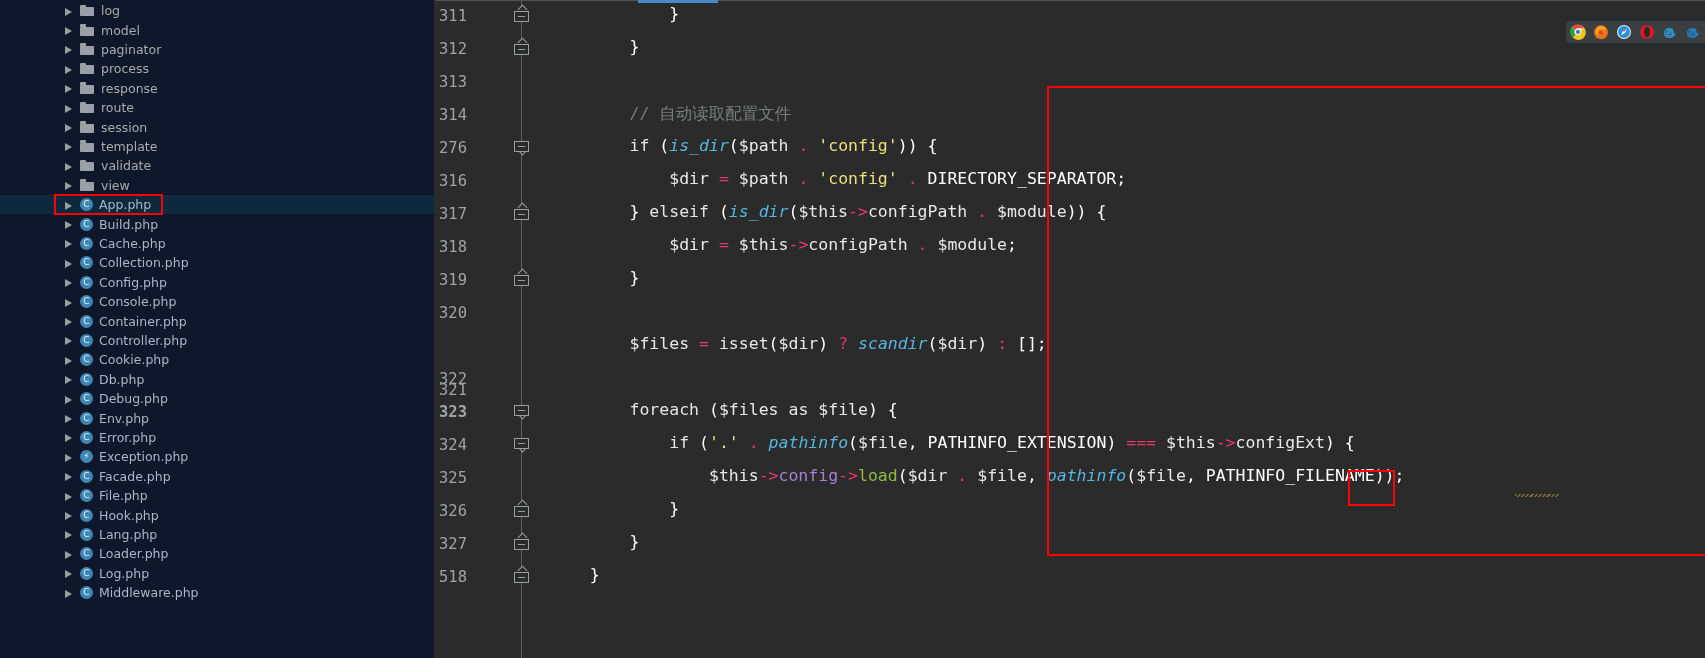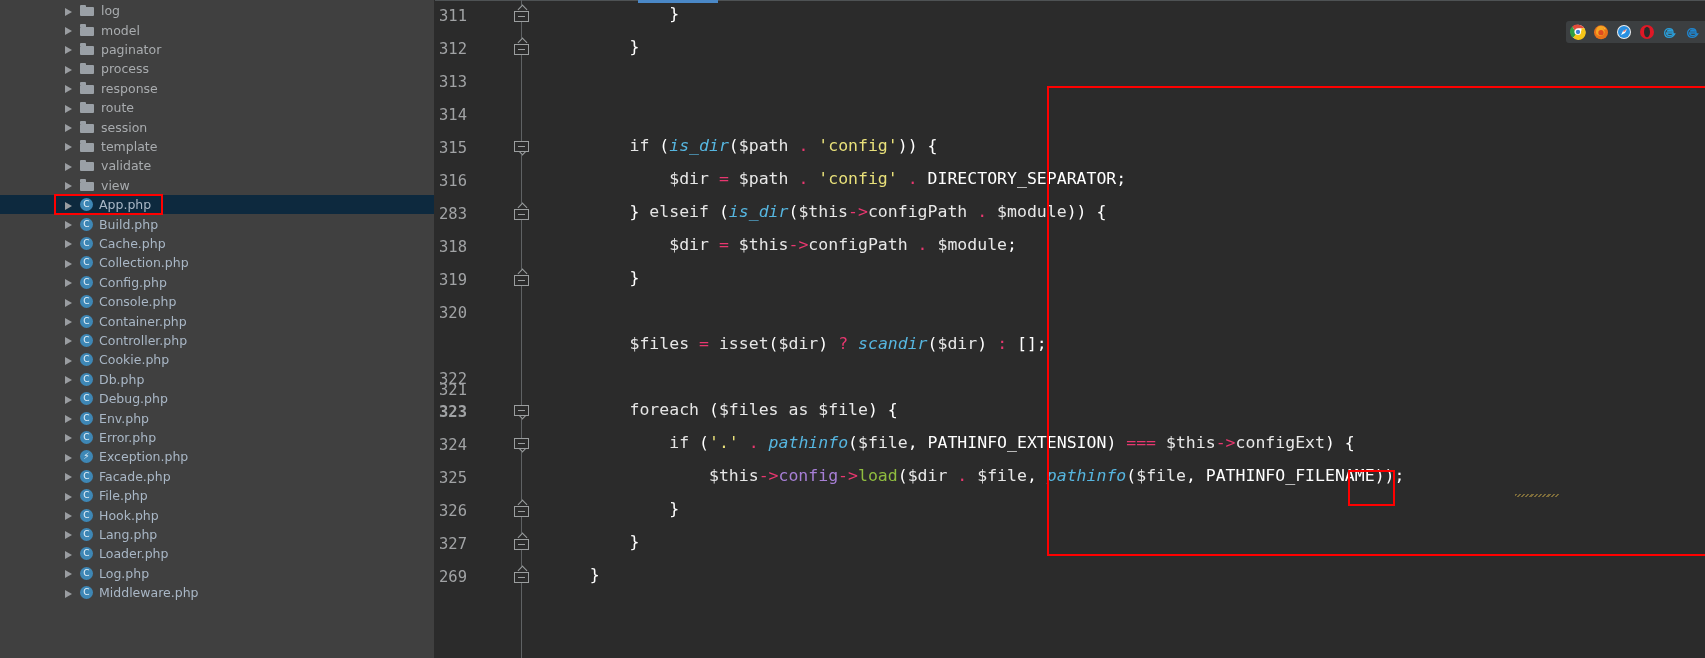--- a/index.html
+++ b/index.html
@@ -7,21 +7,21 @@
     width: 1705px; height: 658px;
     background: #2b2b2b;
     font-family: "DejaVu Sans Mono", "Liberation Mono", monospace;
     overflow: hidden;
   }
   #app { position: relative; width: 1705px; height: 658px; display: flex; background: #2b2b2b; }
 
   
   #project-tree {
     width: 435px; height: 658px;
-    background: #404040;
+    background: #0f172a;
     position: relative;
     overflow: hidden;
     border-right: 1px solid #2b2b2b;
     padding-top: 4px;
   }
   .tree-row {
     height: 19.4px;
     display: flex;
     align-items: center;
     padding-left: 63px;
@@ -420,34 +420,34 @@
     <div id="editor-top-border"></div>
     <div id="tab-underline"></div>
 
     <div class="gutter">
       <div class="foldline"></div>
       <div id="gutter-nums">
           <div class="linenum" style="top: 7px;">311</div>
           <div class="linenum" style="top: 40px;">312</div>
           <div class="linenum" style="top: 73px;">313</div>
           <div class="linenum" style="top: 106px;">314</div>
-          <div class="linenum" style="top: 139px;">315</div>
+          <div class="linenum" style="top: 139px;">276</div>
           <div class="linenum" style="top: 172px;">316</div>
-          <div class="linenum" style="top: 205px;">283</div>
+          <div class="linenum" style="top: 205px;">317</div>
           <div class="linenum" style="top: 238px;">318</div>
           <div class="linenum" style="top: 271px;">319</div>
           <div class="linenum" style="top: 304px;">320</div>
           <div class="linenum" style="top: 337px; margin-top: 44px;">321</div>
           <div class="linenum" style="top: 370px;">322</div>
           <div class="linenum" style="top: 403px; font-weight: bold;">323</div>
           <div class="linenum" style="top: 436px;">324</div>
           <div class="linenum" style="top: 469px;">325</div>
           <div class="linenum" style="top: 502px;">326</div>
           <div class="linenum" style="top: 535px;">327</div>
-          <div class="linenum" style="top: 568px;">269</div>
+          <div class="linenum" style="top: 568px;">518</div>
         </div>
       <div id="gutter-folds">
           <div class="foldmark up" style="top: 9px;">
             <span class="tip"></span>
             <span class="box"></span>
             <span class="minus"></span>
           </div>
           <div class="foldmark up" style="top: 42px;">
             <span class="tip"></span>
             <span class="box"></span>
@@ -497,20 +497,21 @@
     </div>
 
     <div id="code-area">
 
       <div class="code-line" style="top:4px"><span class="punc">            }</span></div>
 
       <div class="code-line" style="top:37px"><span class="punc">        }</span></div>
 
       <div class="code-line" style="top:70px"></div>
 
+      <div class="code-line" style="top:103px"><span class="cmt">        // 自动读取配置文件</span></div>
 
       <div class="code-line" style="top:136px"><span>        </span><span class="kw">if</span><span class="punc"> (</span><span class="fn">is_dir</span><span class="punc">(</span><span class="var">$path</span><span class="punc"> </span><span class="op">.</span><span class="punc"> </span><span class="str">'config'</span><span class="punc">)) {</span></div>
 
       <div class="code-line" style="top:169px"><span>            </span><span class="var">$dir</span><span class="punc"> </span><span class="op">=</span><span class="punc"> </span><span class="var">$path</span><span class="punc"> </span><span class="op">.</span><span class="punc"> </span><span class="str">'config'</span><span class="punc"> </span><span class="op">.</span><span class="punc"> </span><span class="cnst">DIRECTORY_SEPARATOR</span><span class="punc">;</span></div>
 
       <div class="code-line" style="top:202px"><span class="punc">        } </span><span class="kw">elseif</span><span class="punc"> (</span><span class="fn">is_dir</span><span class="punc">(</span><span class="var">$this</span><span class="arrow-op">-&gt;</span><span class="var">configPath</span><span class="punc"> </span><span class="op">.</span><span class="punc"> </span><span class="var">$module</span><span class="punc">)) {</span></div>
 
       <div class="code-line" style="top:235px"><span>            </span><span class="var">$dir</span><span class="punc"> </span><span class="op">=</span><span class="punc"> </span><span class="var">$this</span><span class="arrow-op">-&gt;</span><span class="var">configPath</span><span class="punc"> </span><span class="op">.</span><span class="punc"> </span><span class="var">$module</span><span class="punc">;</span></div>
 
       <div class="code-line" style="top:268px"><span class="punc">        }</span></div>

